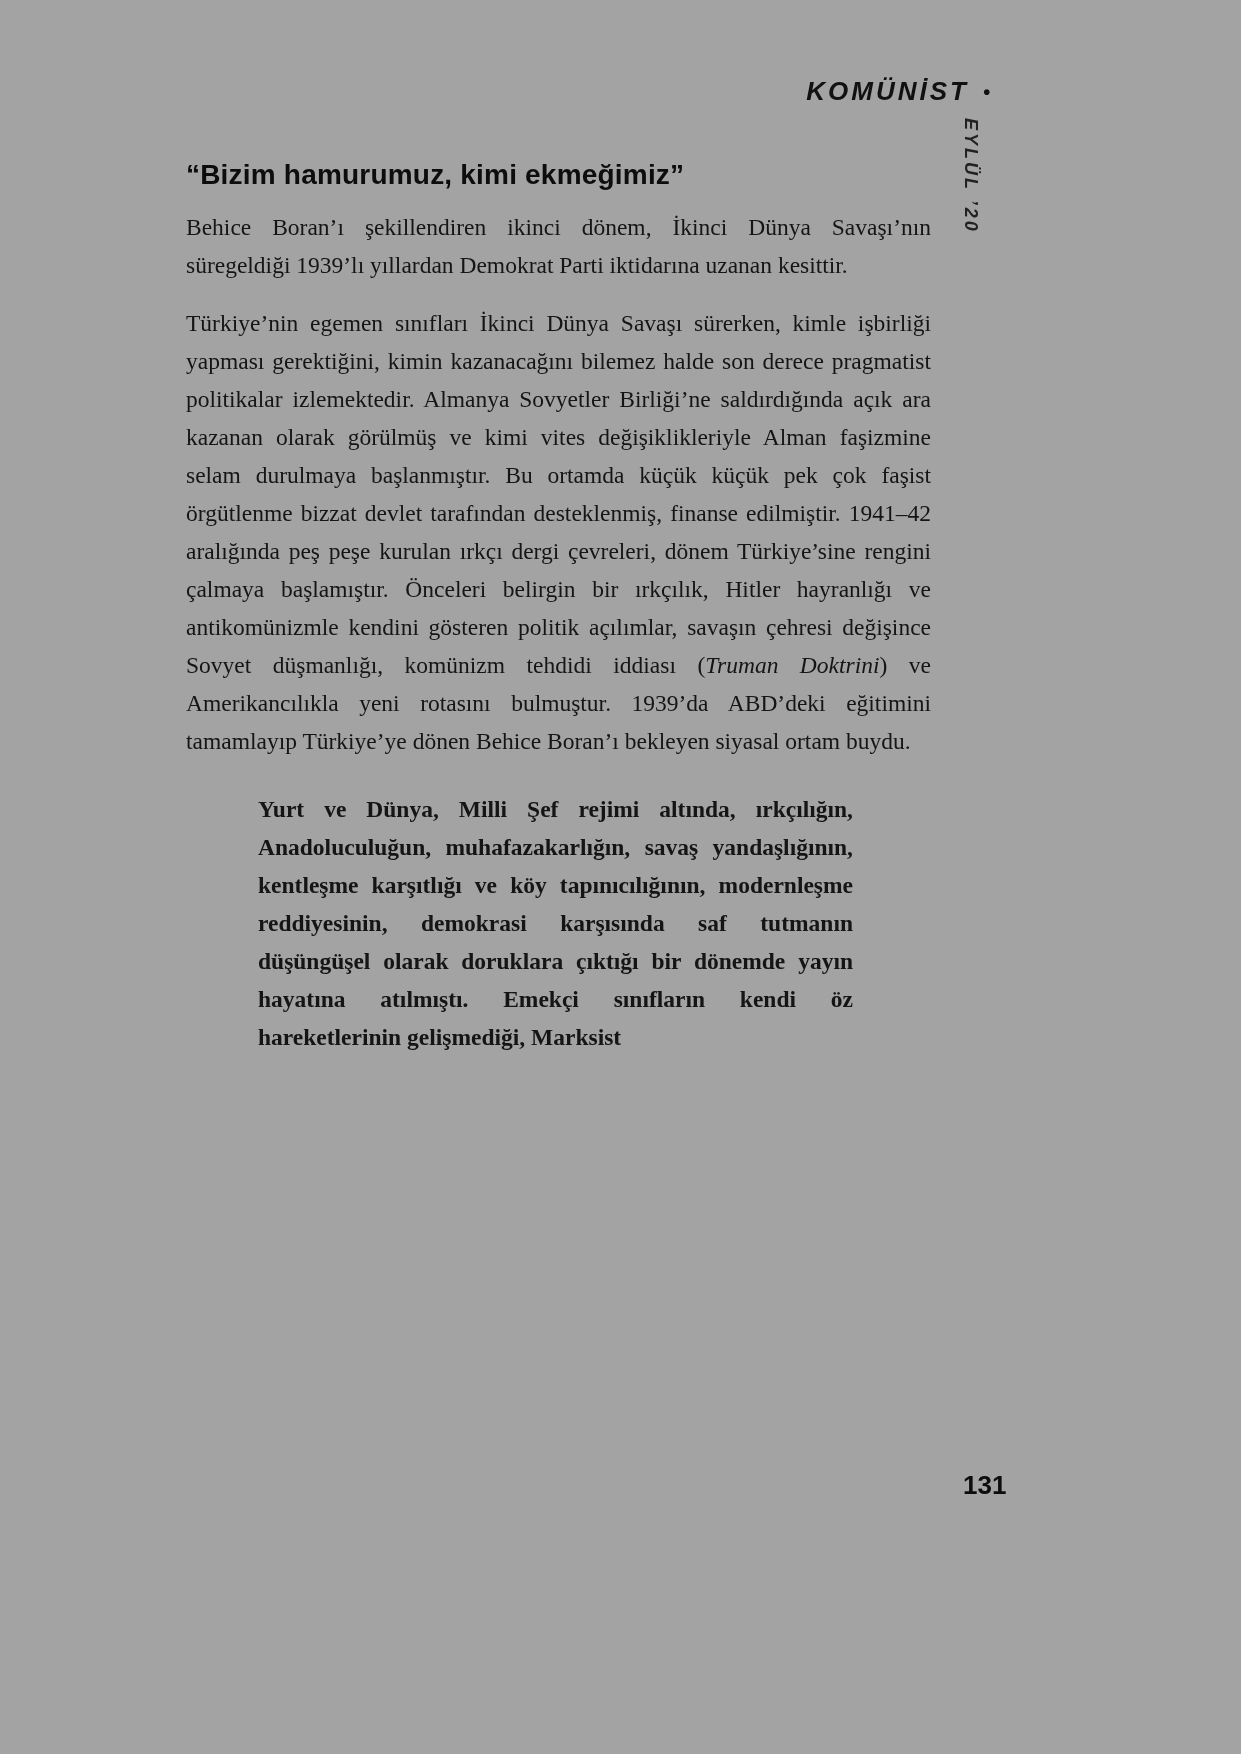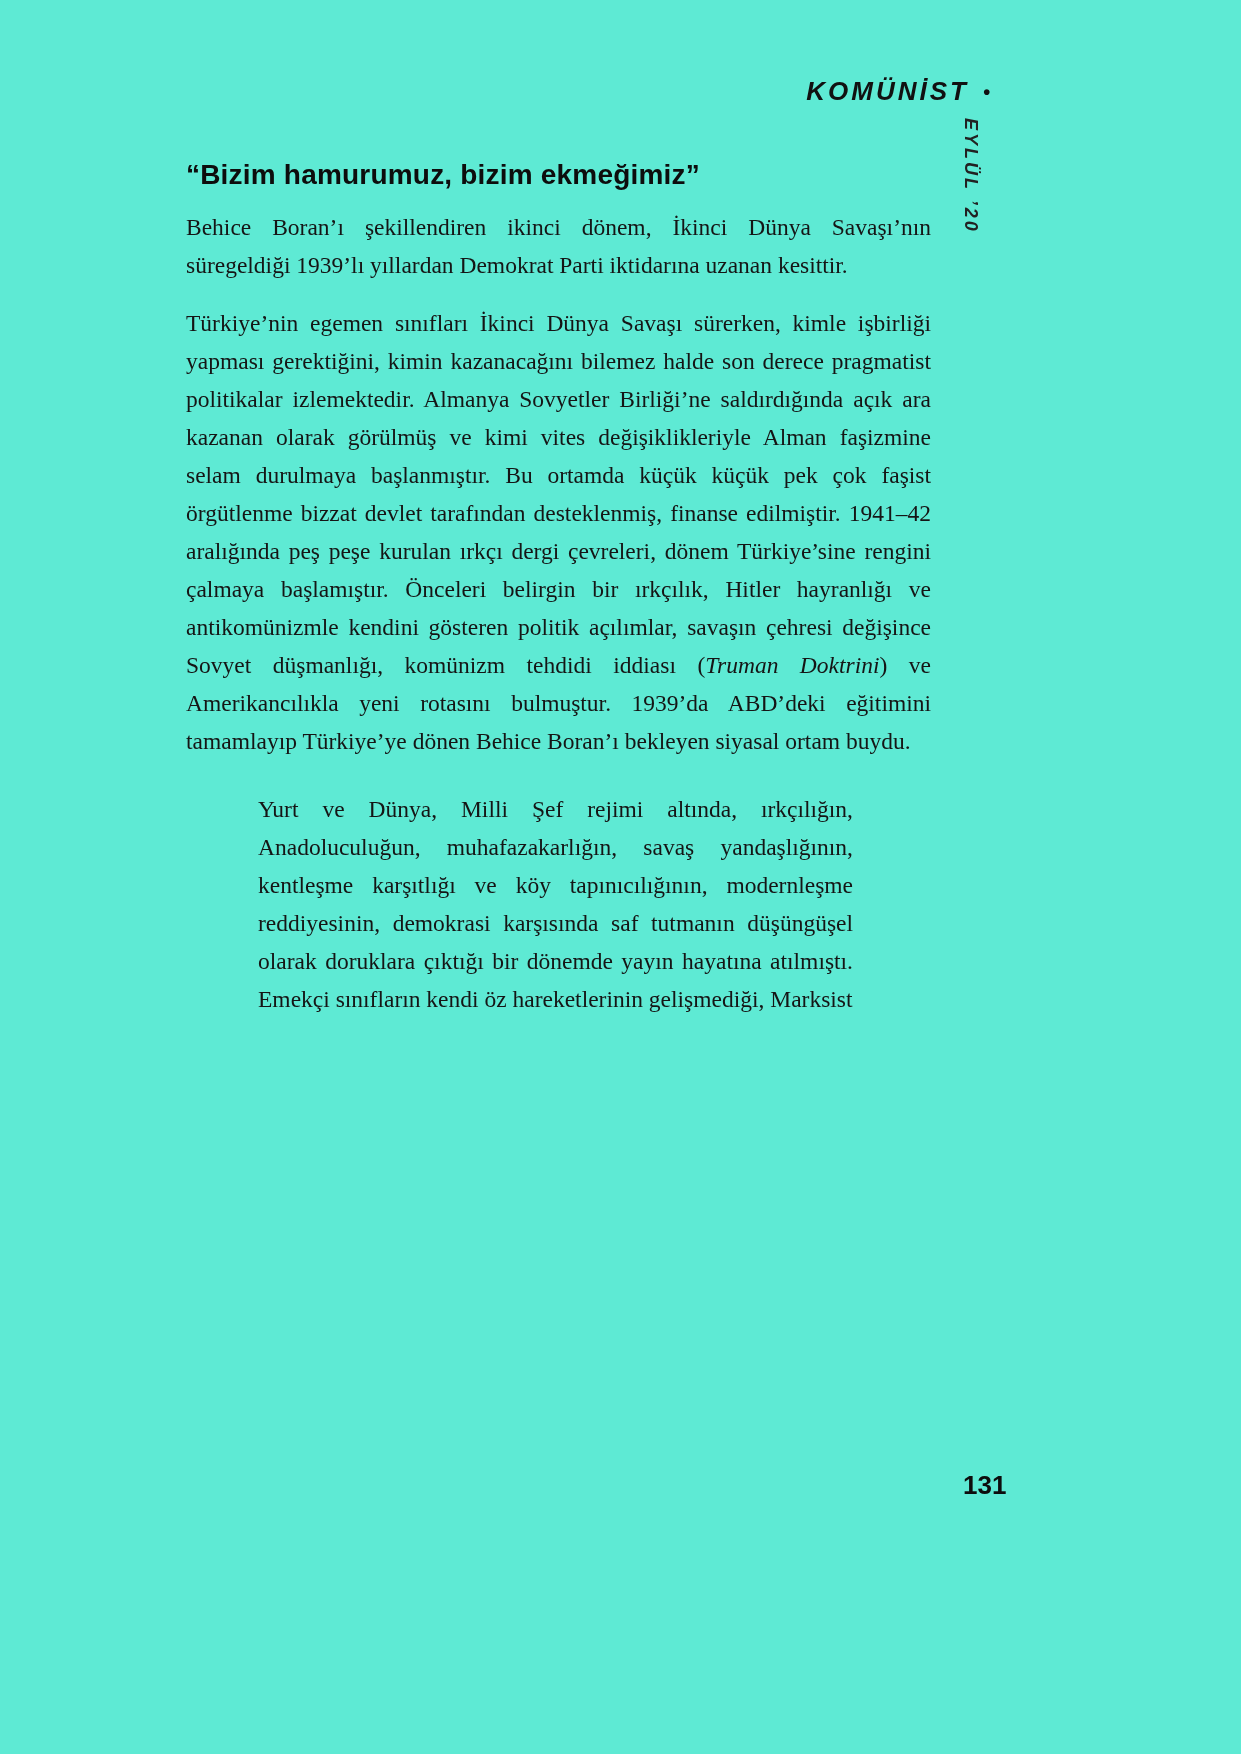--- a/index.html
+++ b/index.html
@@ -5,21 +5,21 @@
   html, body {
     margin: 0;
     padding: 0;
     background: #e9e9e9;
   }
   .page {
     position: relative;
     width: 1241px;
     height: 1754px;
     margin: 0 auto;
-    background: #5eead4;
+    background: #a3a3a3;
     color: #151515;
     overflow: hidden;
   }
   
   .masthead {
     position: absolute;
     top: 76px;
     right: 251px;
     display: flex;
     align-items: center;
@@ -71,20 +71,21 @@
     font-size: 28px;
     line-height: 34px;
     letter-spacing: 0.2px;
     color: #0d0d0d;
     margin: 30px 0 16px 0;
     text-align: left;
   }
   .block-quote {
     margin: 30px 78px 17px 72px;
     text-align: justify;
+    font-weight: bold;
   }
   .em {
     font-style: italic;
   }
   .page-number {
     position: absolute;
     top: 1470px;
     left: 963px;
     font-family: "Liberation Sans", sans-serif;
     font-weight: bold;
@@ -100,21 +101,21 @@
   <div class="masthead">
     <span>KOMÜNİST</span>
     <span class="bullet">•</span>
   </div>
 
   <div class="issue-vertical">EYLÜL ’20</div>
 
   <main class="content">
 
 
-    <h2 class="section-heading">“Bizim hamurumuz, bizim ekmeğimiz”</h2>
+    <h2 class="section-heading">“Bizim hamurumuz, kimi ekmeğimiz”</h2>
 
     <p>Behice Boran’ı şekillendiren ikinci dönem, İkinci Dünya Savaşı’nın süregeldiği 1939’lı yıllardan Demokrat Parti iktidarına uzanan kesittir.</p>
 
     <p><span>Türkiye’nin egemen sınıfları İkinci Dünya Savaşı sürerken, kimle işbirliği yapması gerektiğini, kimin kazanacağını bilemez halde son derece pragmatist politikalar izlemektedir. Almanya Sovyetler Birliği’ne saldırdığında açık ara kazanan olarak görülmüş ve kimi vites değişiklikleriyle Alman faşizmine selam durulmaya başlanmıştır. Bu ortamda küçük küçük pek çok faşist örgütlenme bizzat devlet tarafından desteklenmiş, finanse edilmiştir. 1941–42 aralığında peş peşe kurulan ırkçı dergi çevreleri, dönem Türkiye’sine rengini çalmaya başlamıştır. Önceleri belirgin bir ırkçılık, Hitler hayranlığı ve antikomünizmle kendini gösteren politik açılımlar, savaşın çehresi değişince Sovyet düşmanlığı, komünizm tehdidi iddiası (</span><span class="em">Truman Doktrini</span><span>) ve Amerikancılıkla yeni rotasını bulmuştur. 1939’da ABD’deki eğitimini tamamlayıp Türkiye’ye dönen Behice Boran’ı bekleyen siyasal ortam buydu.</span></p>
 
 
     <blockquote class="block-quote">Yurt ve Dünya, Milli Şef rejimi altında, ırkçılığın, Anadoluculuğun, muhafazakarlığın, savaş yandaşlığının, kentleşme karşıtlığı ve köy tapınıcılığının, modernleşme reddiyesinin, demokrasi karşısında saf tutmanın düşüngüşel olarak doruklara çıktığı bir dönemde yayın hayatına atılmıştı. Emekçi sınıfların kendi öz hareketlerinin gelişmediği, Marksist</blockquote>
 
   </main>
 

